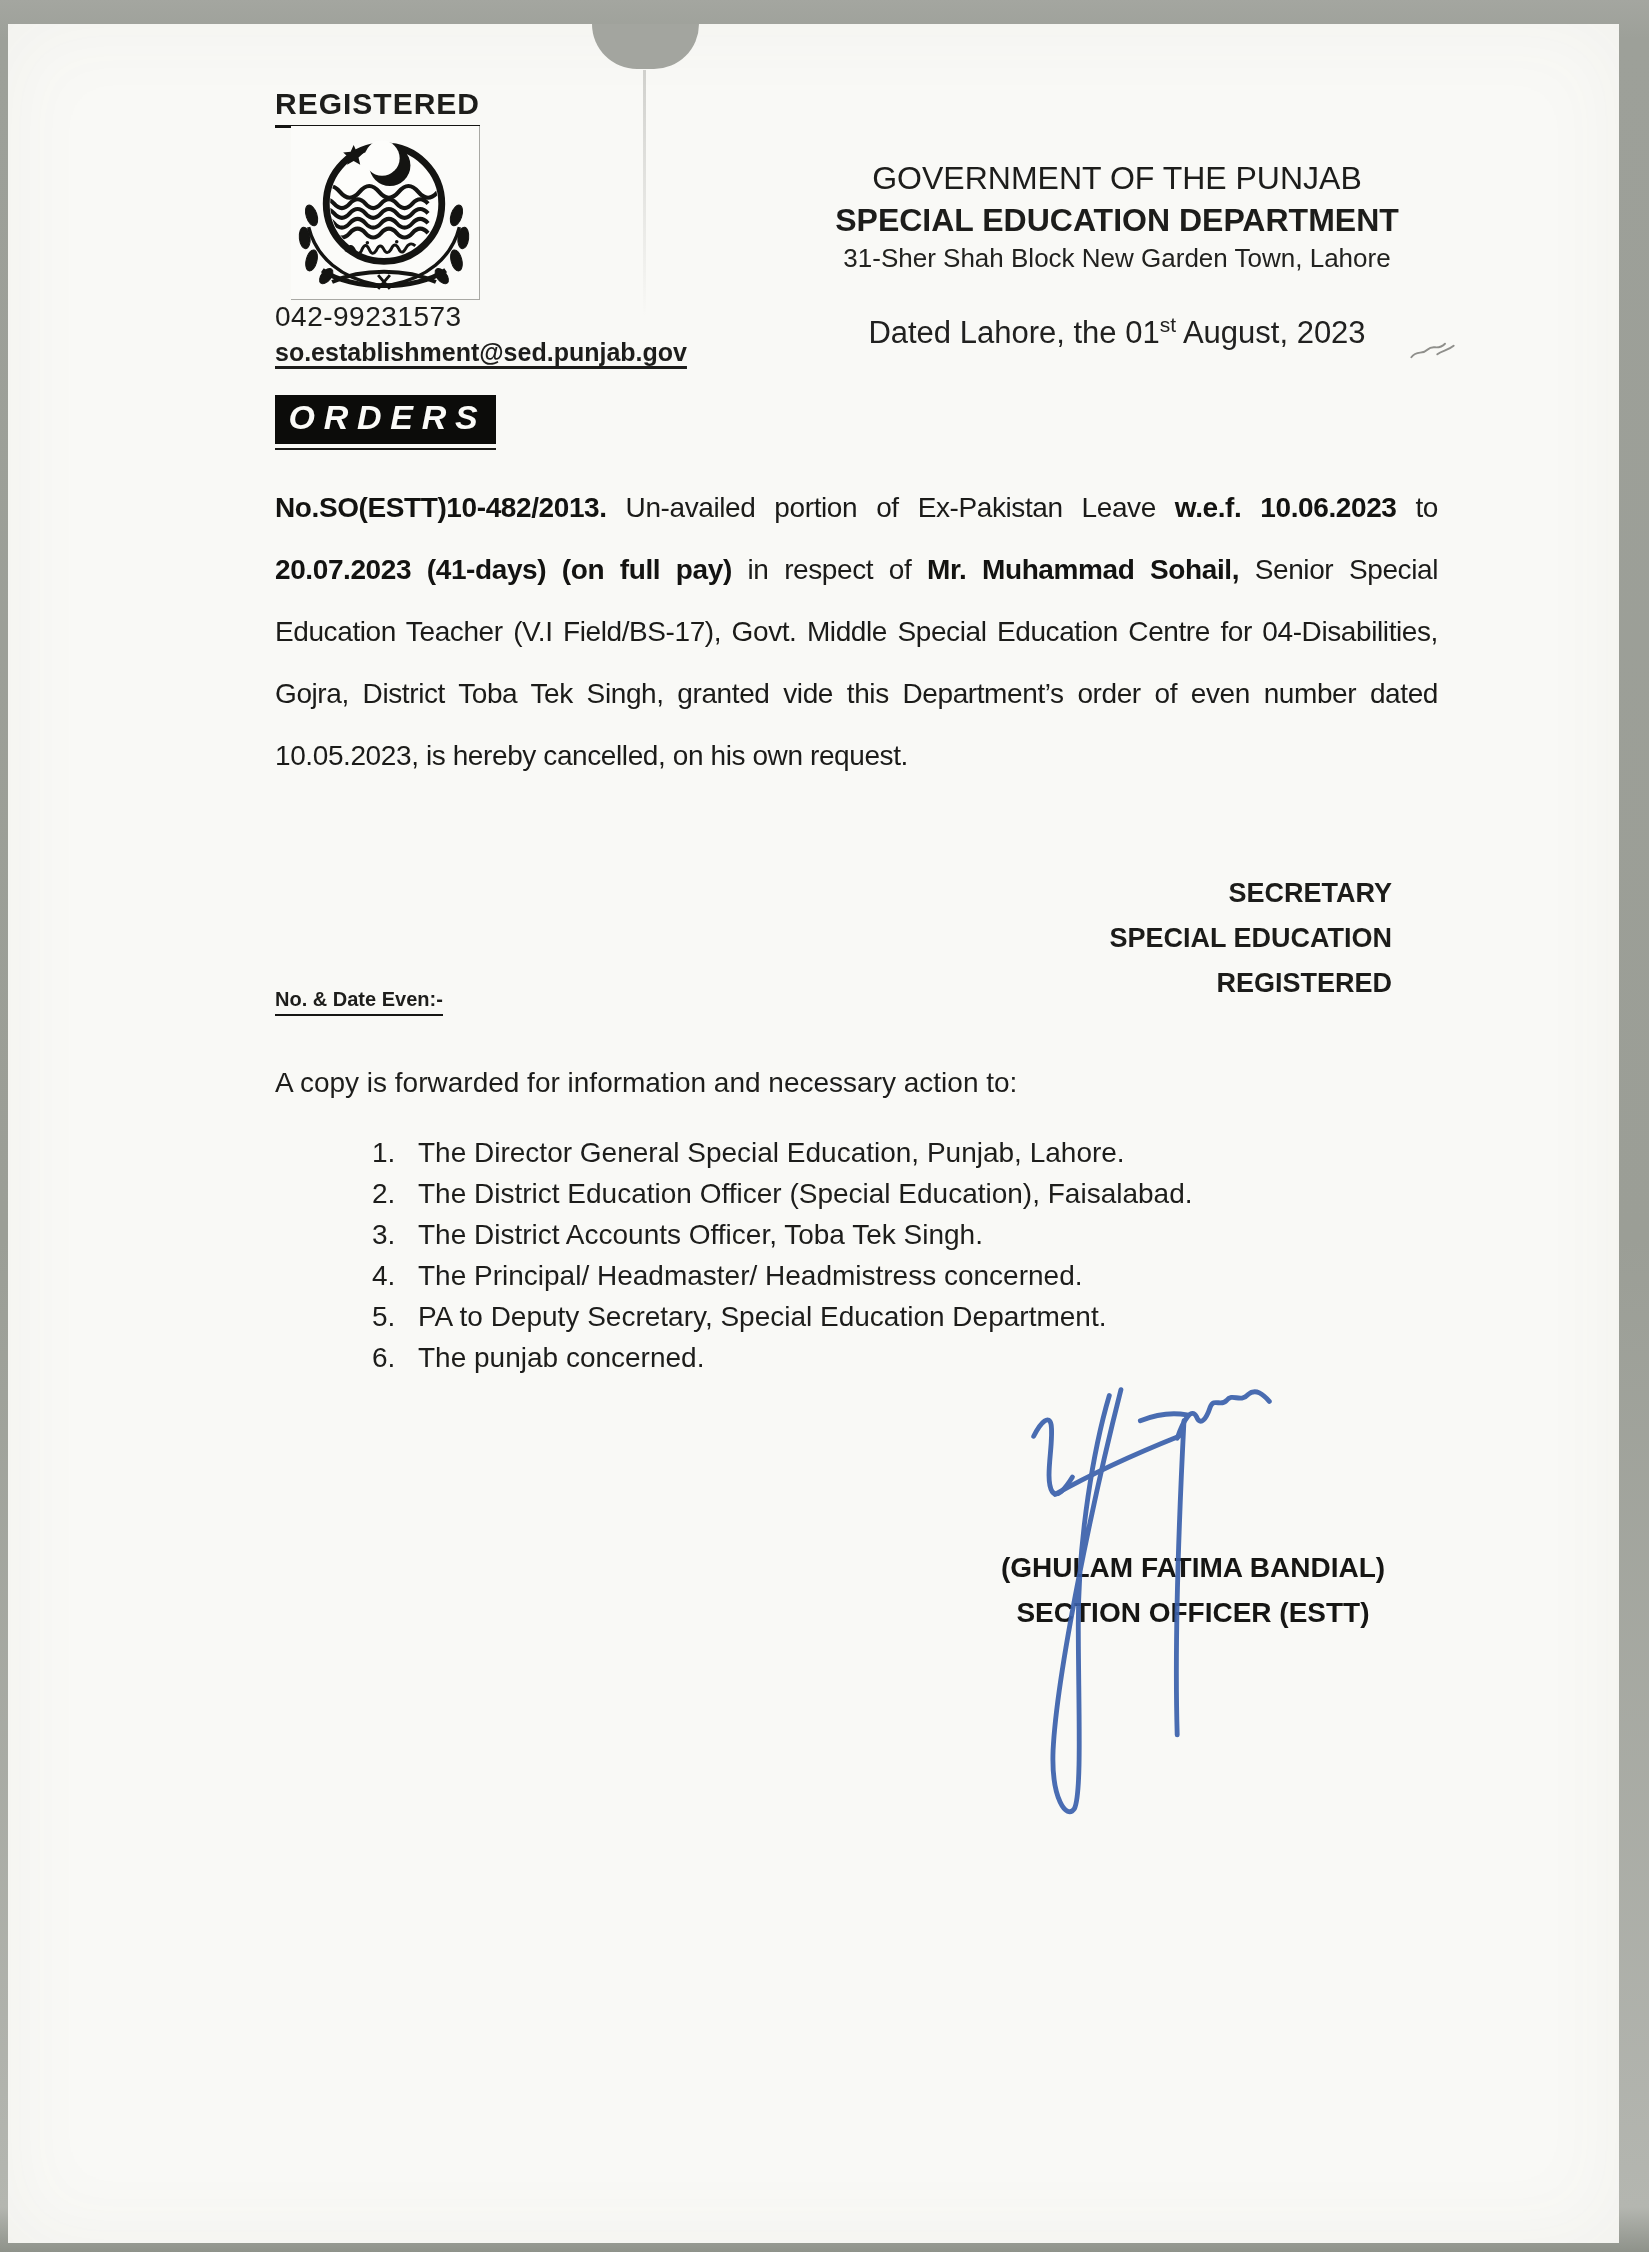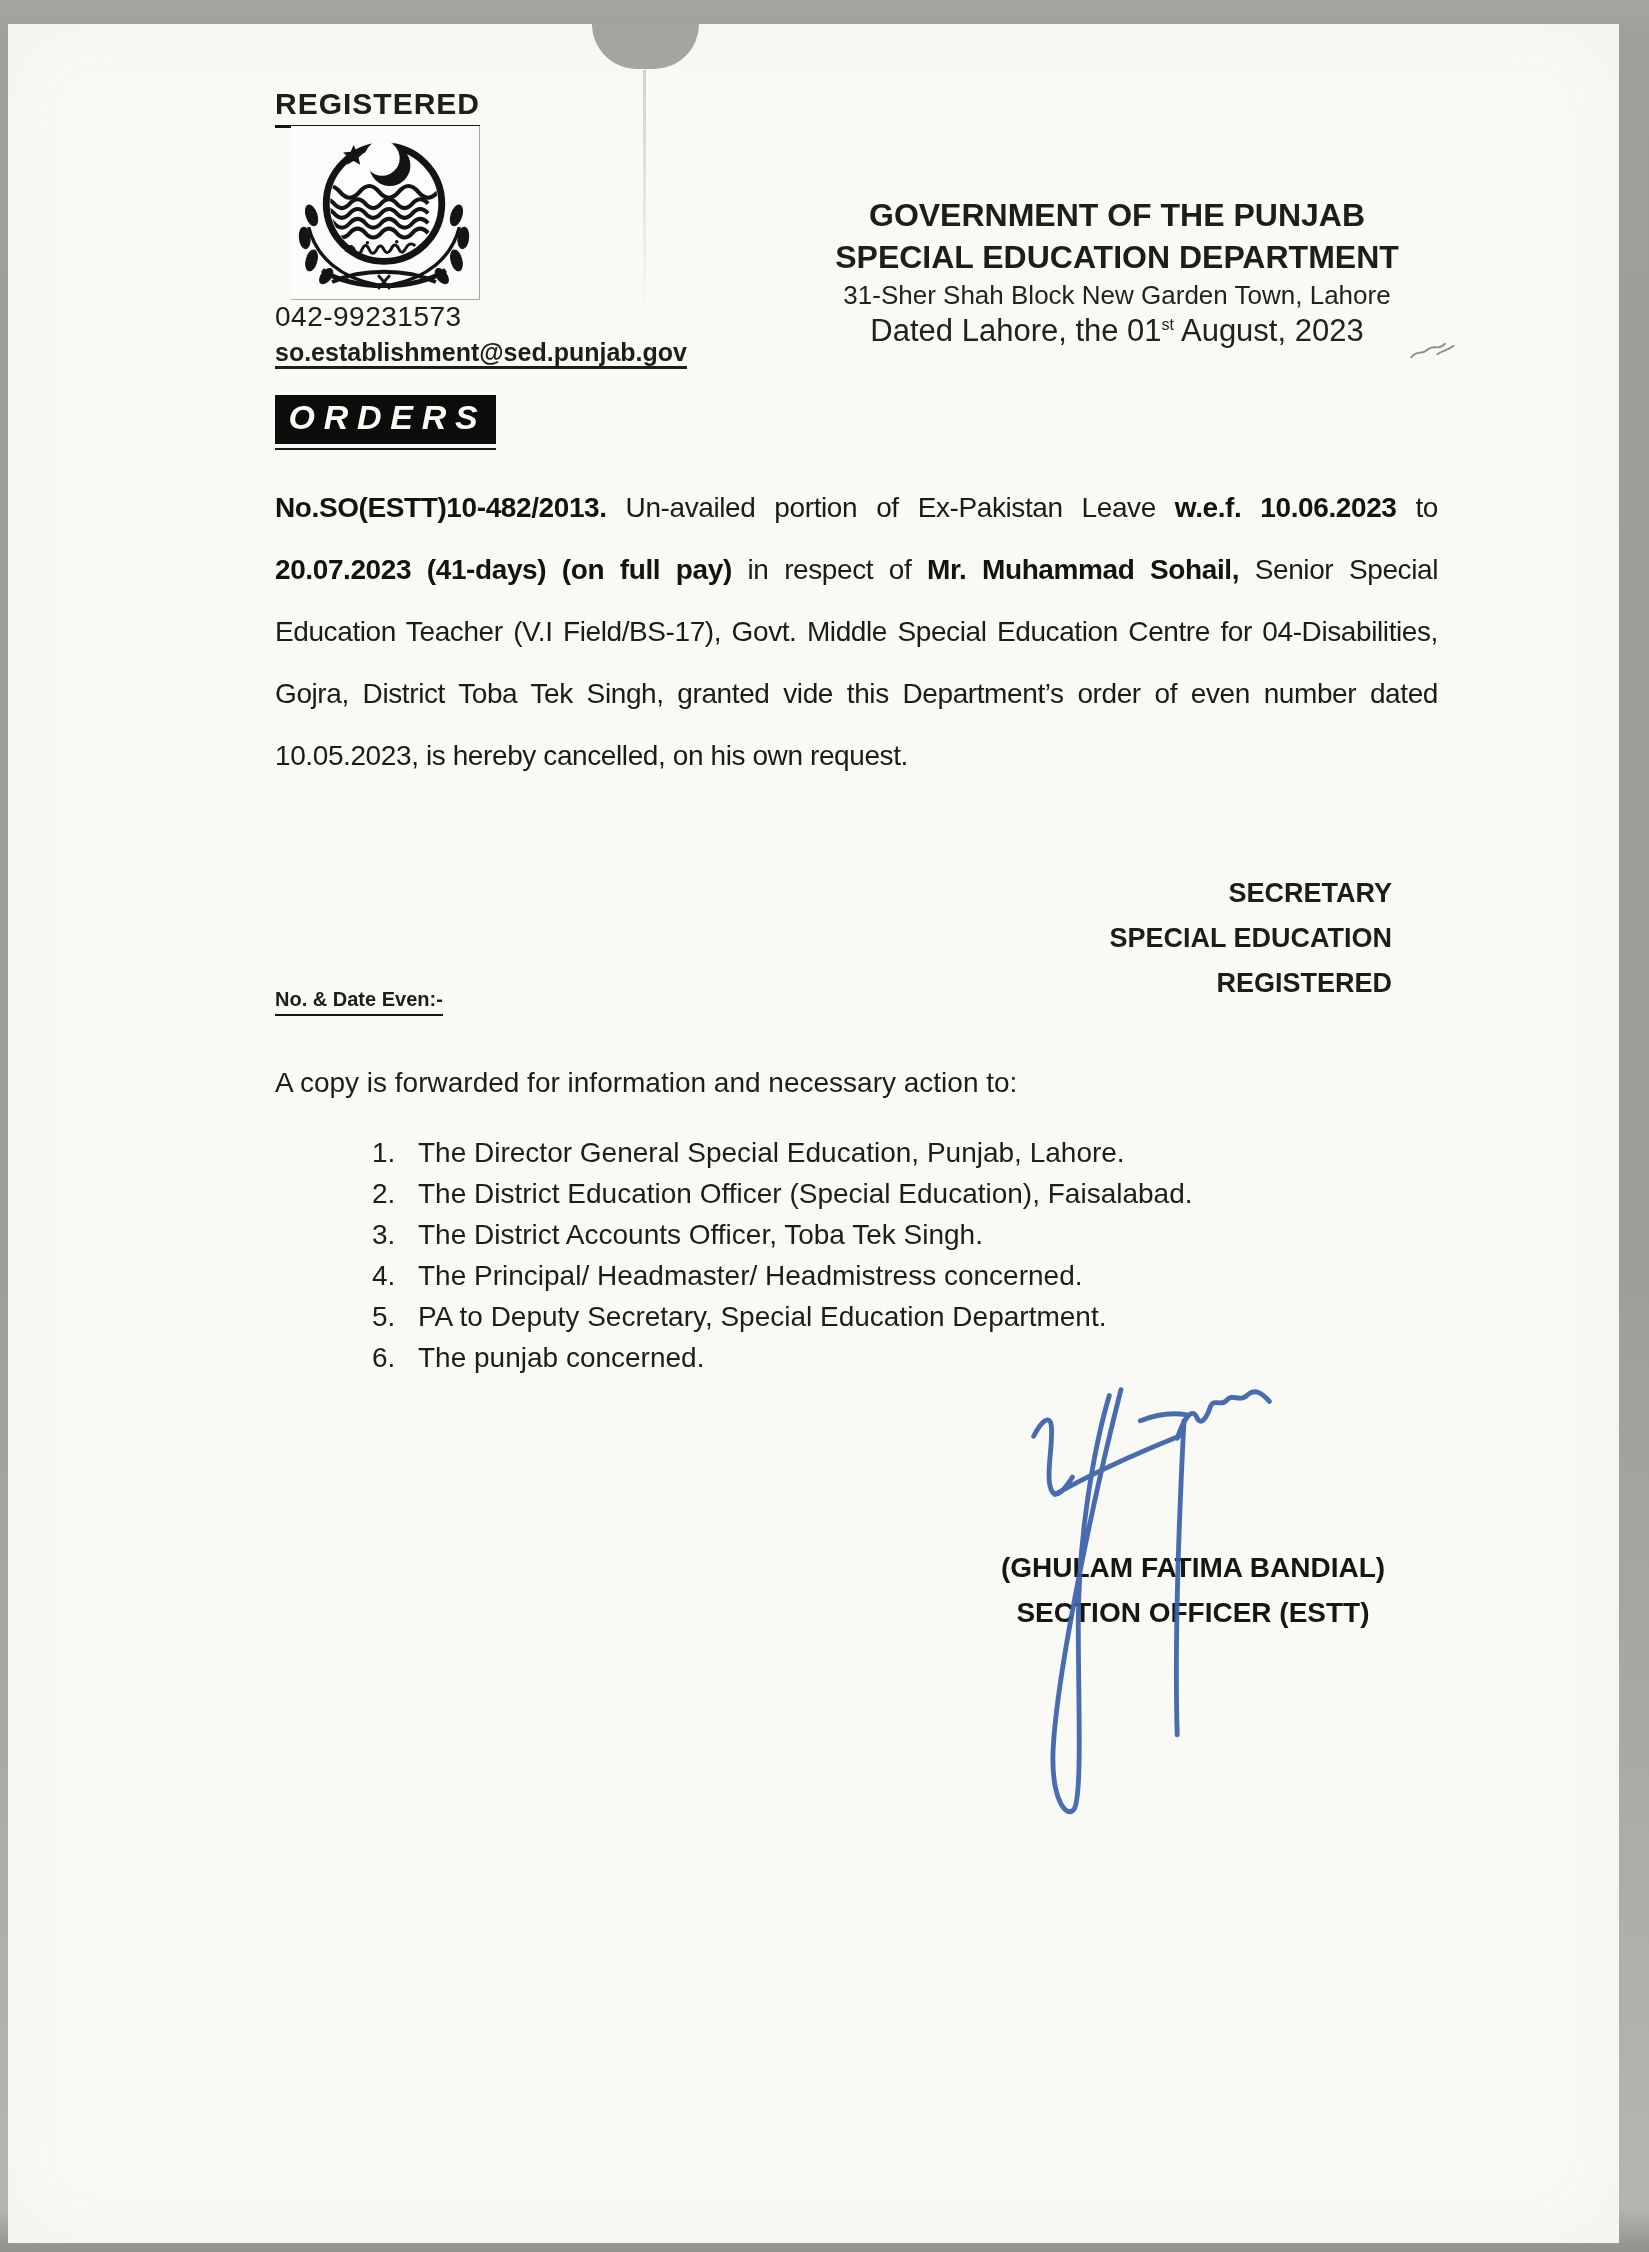--- a/index.html
+++ b/index.html
@@ -32,25 +32,25 @@
     left:291px;top:126px;width:188px;height:173px;
     border-right:1.9px solid #a9a9a5;border-bottom:1.9px solid #a9a9a5;
     background:#fbfbf9;
   }
   .phone{left:275px;top:301px;font-size:28px;font-weight:normal;letter-spacing:0.5px;}
   .email{
     left:275px;top:338px;font-size:25px;font-weight:bold;
     text-decoration:underline;text-decoration-thickness:2.9px;text-underline-offset:4.9px;
   }
   .letterhead{left:820px;top:157px;width:594px;text-align:center;}
-  .org1{font-size:32px;font-weight:bold;line-height:42px;margin-top:37px;}
+  .org1{font-size:32px;font-weight:normal;line-height:42px;}
   .org2{font-size:32px;font-weight:bold;line-height:42px;}
   .addr{font-size:26px;line-height:35px;color:#22221f;}
   .dateline{left:820px;top:313px;width:594px;text-align:center;font-size:31px;color:#212120;}
-  .dateline sup{font-size:16px;}
+  .dateline sup{font-size:21px;}
   .penmark{left:1409px;top:338px;}
   .orders-wrap{left:275px;top:395px;display:inline-block;border-bottom:2.9px solid #1a1a18;padding-bottom:3.9px;}
   .orders-band{
     background:#0c0c0a;color:#fbfbf8;display:inline-block;
     font-size:34px;font-weight:bold;font-style:italic;letter-spacing:8.7px;
     padding:2.9px 9.7px 6.8px 13.6px;
   }
   .order-par{
     left:275px;top:477px;width:1163px;
     font-size:28px;line-height:62px;letter-spacing:-0.4px;

